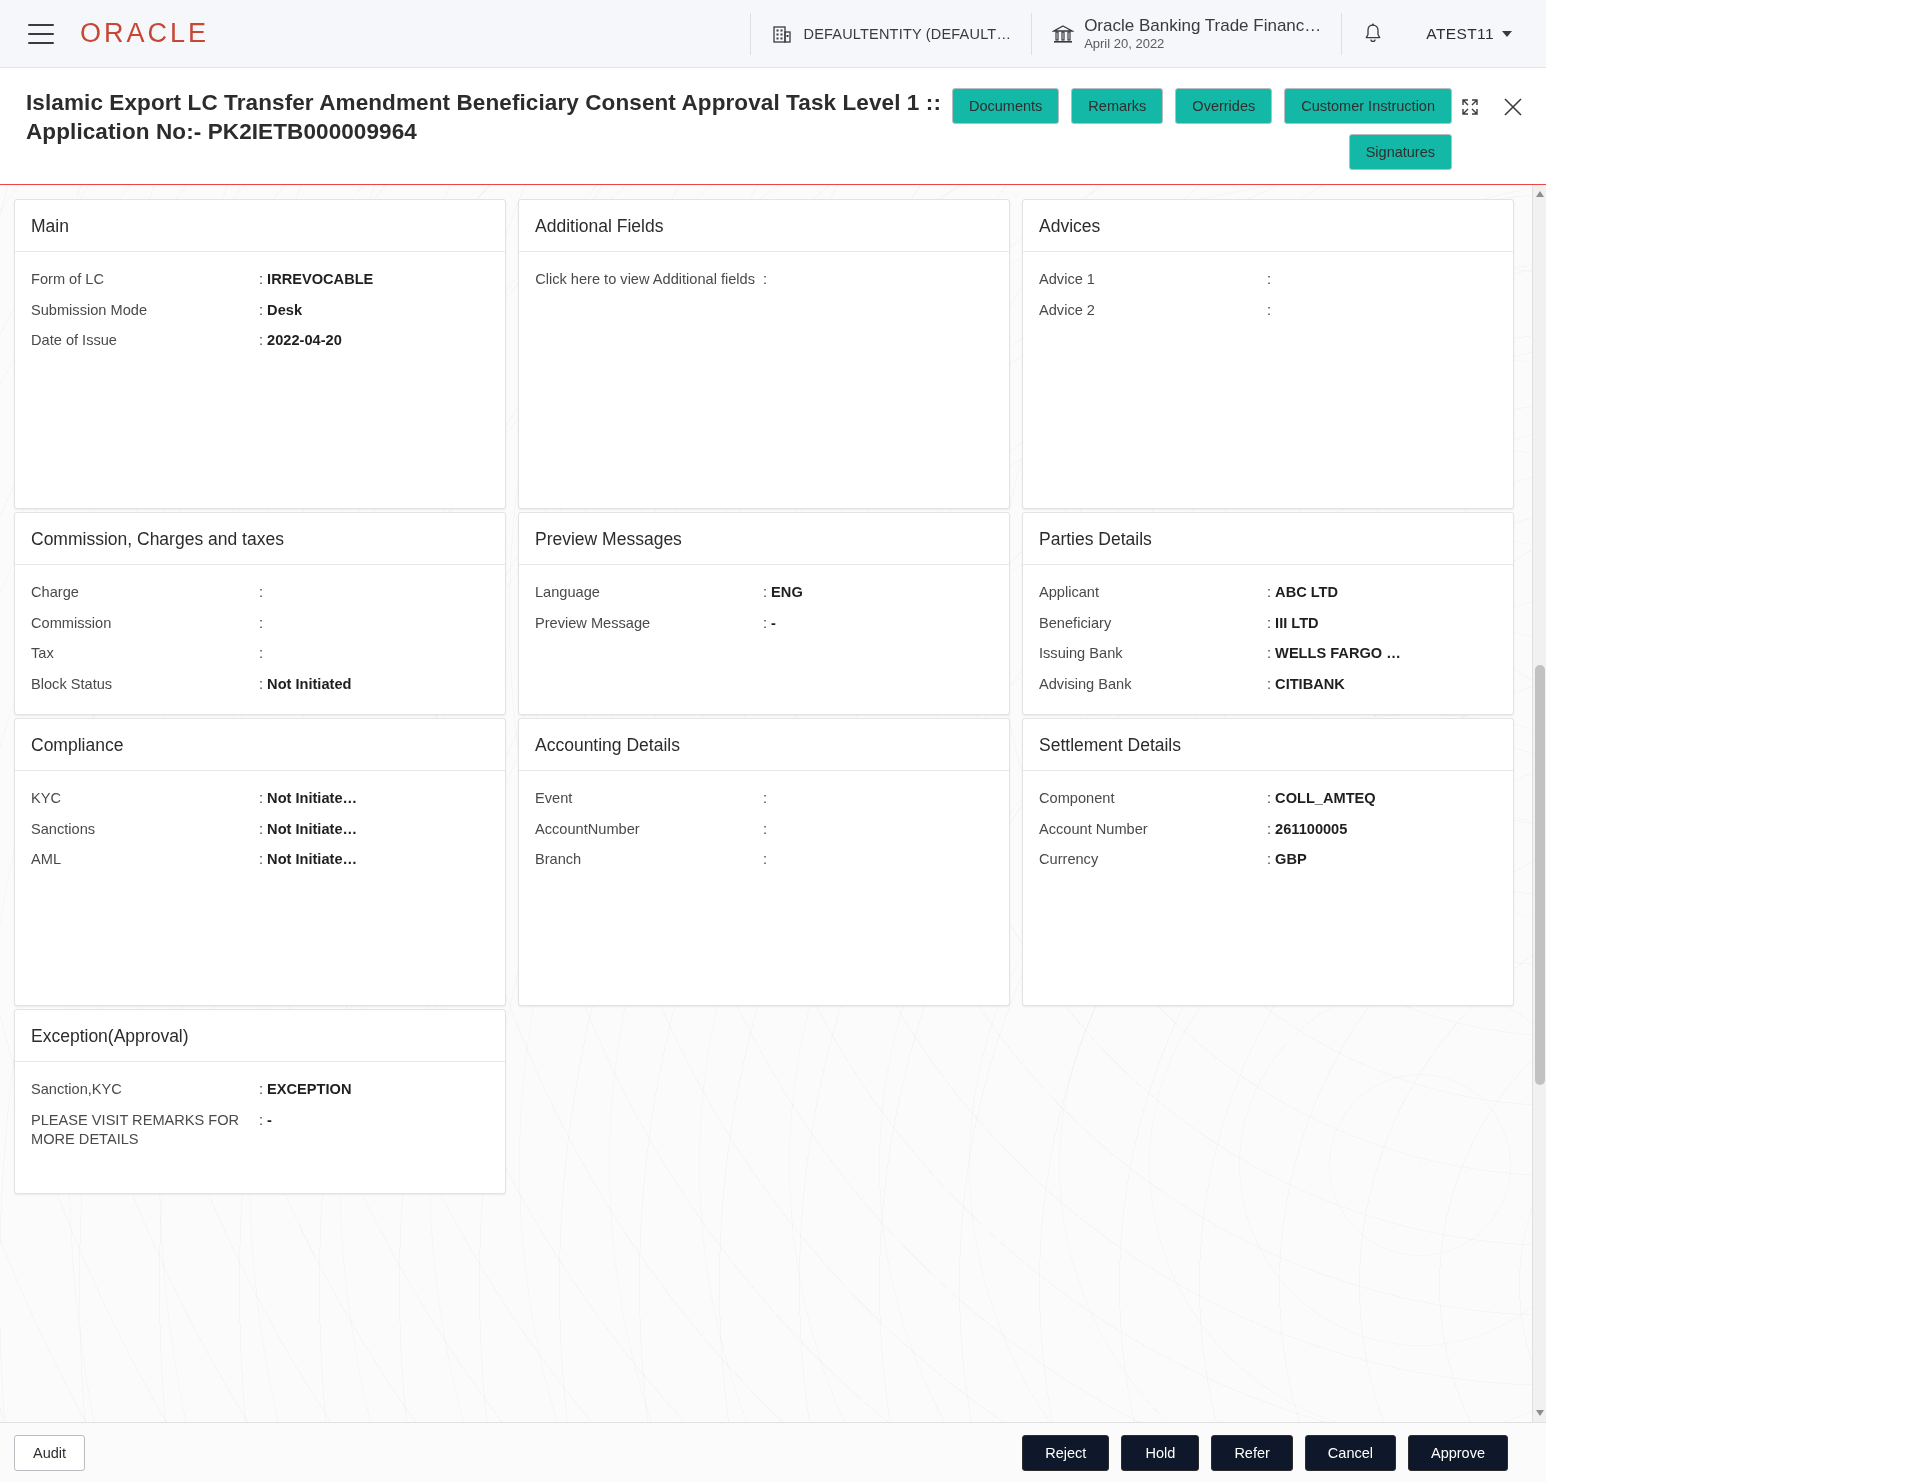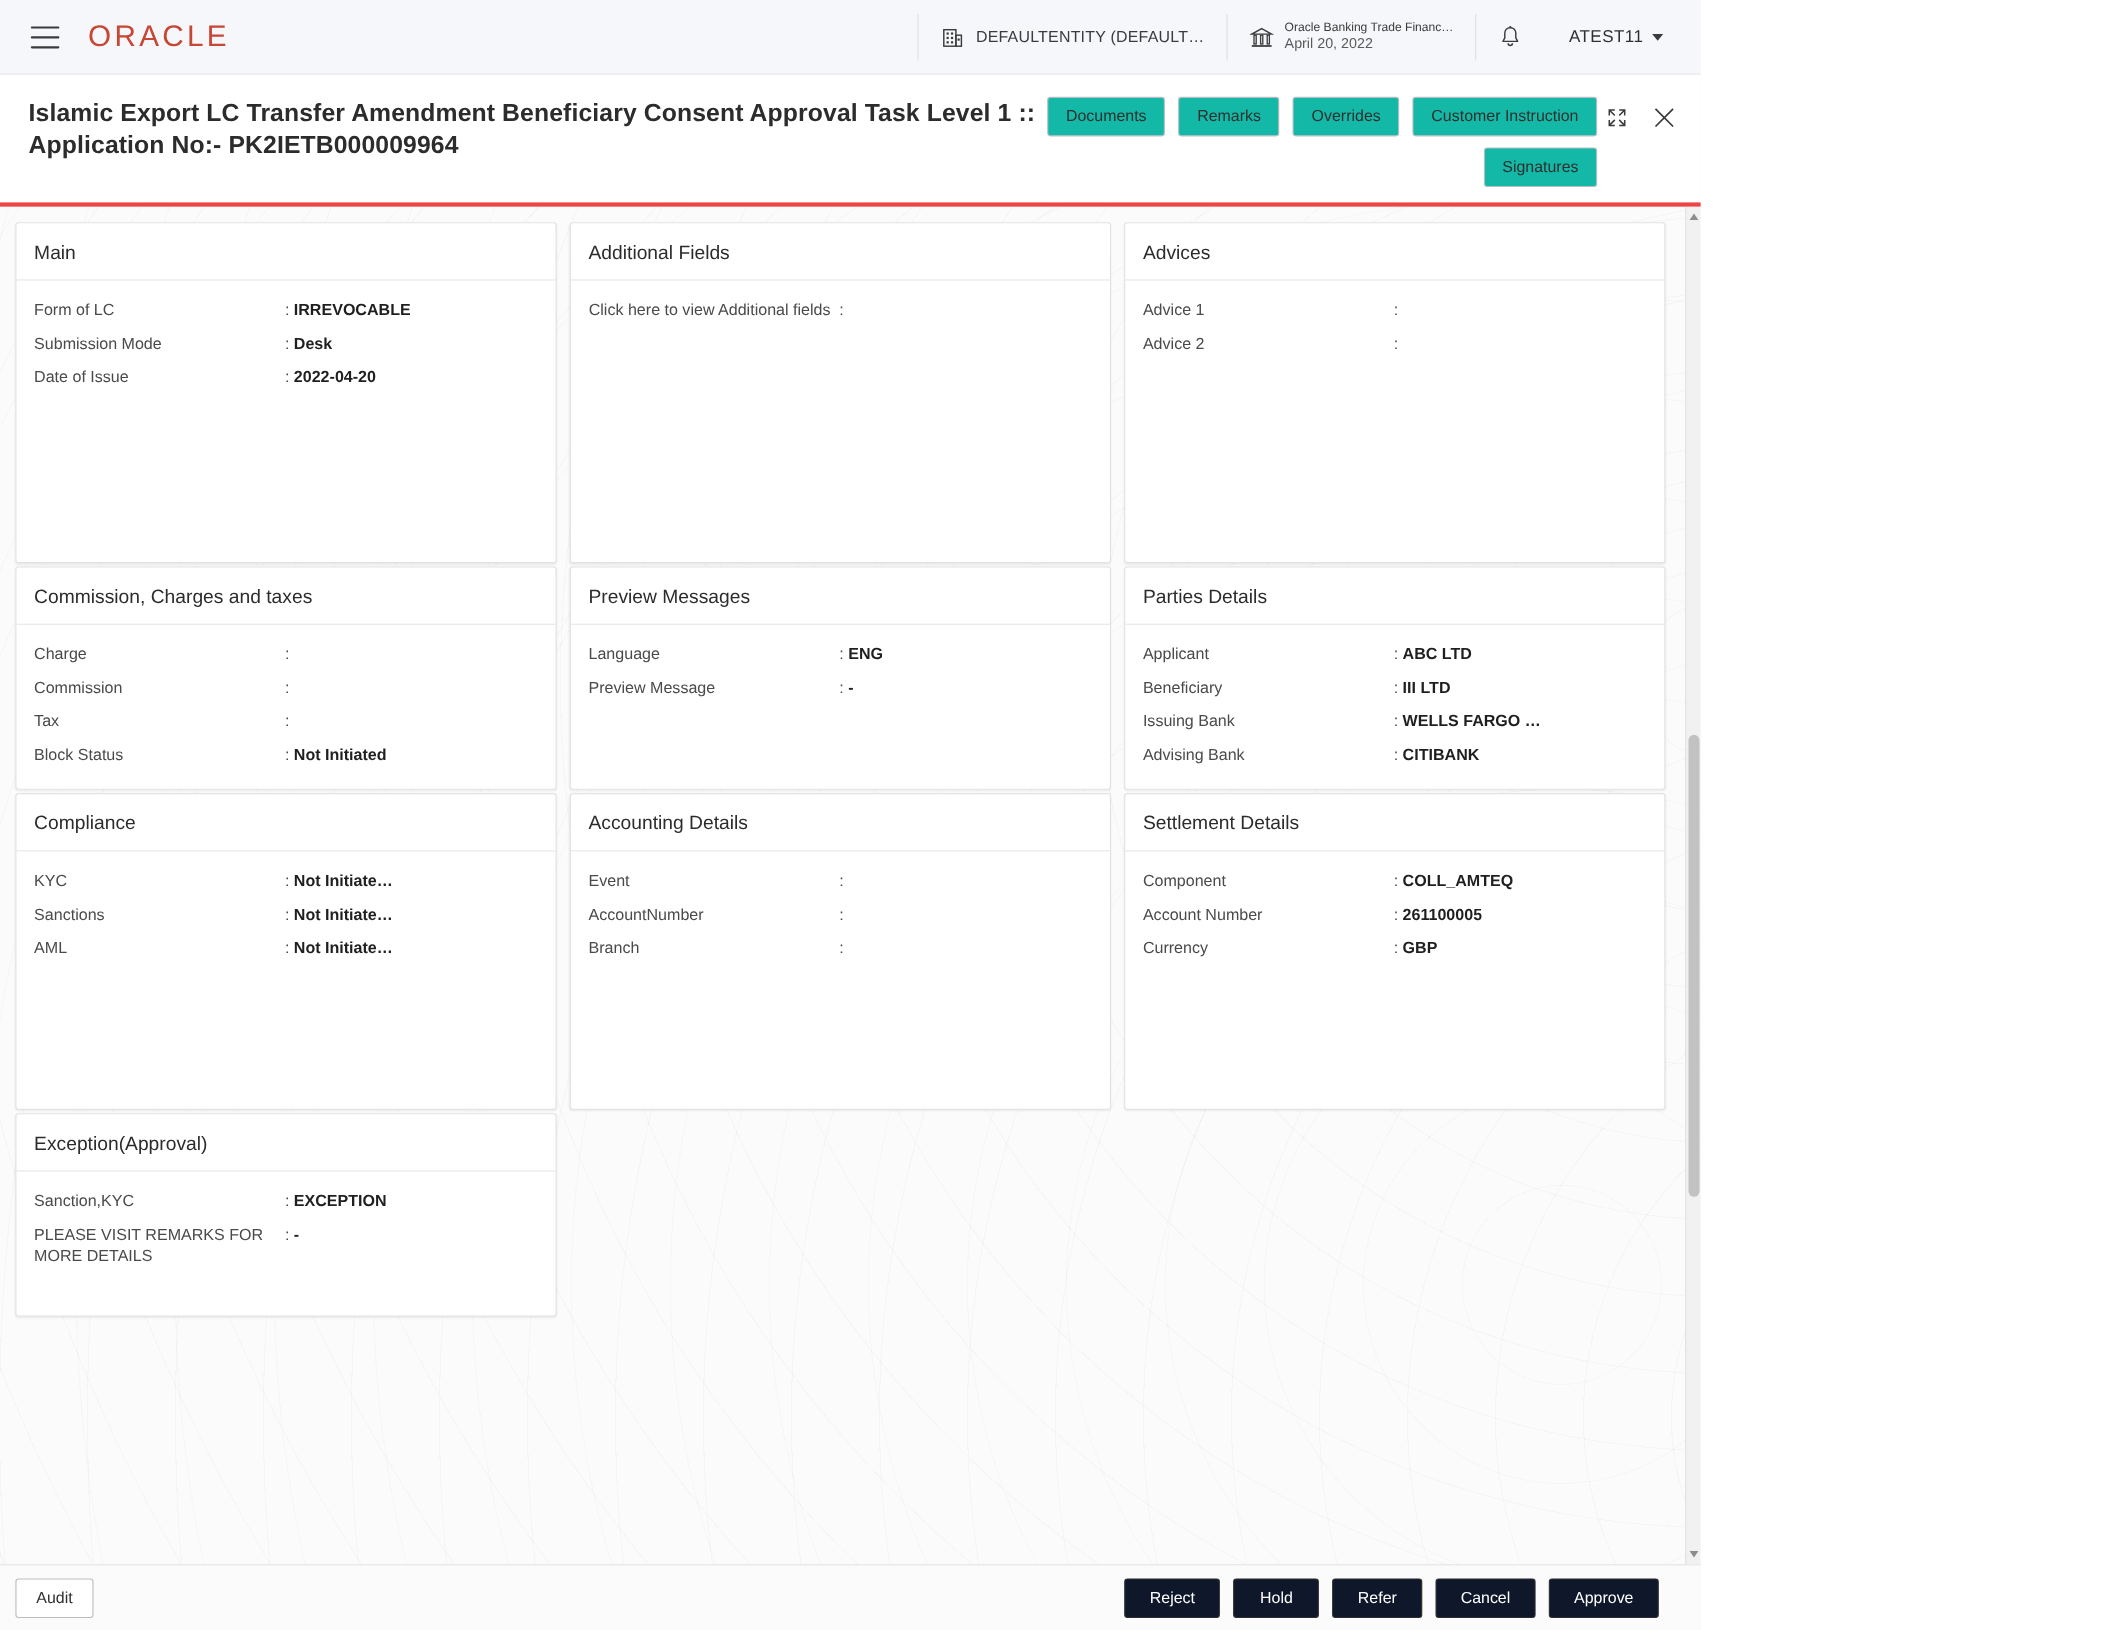--- a/index.html
+++ b/index.html
@@ -58,21 +58,21 @@
     padding: 0 20px;
     height: 42px;
     gap: 10px;
     color: #3b3b3b;
     font-size: 14.5px;
     cursor: pointer;
     border-left: 1px solid #dcdfe3;
   }
   .tb-entity-text { letter-spacing: .2px; }
   .tb-bank { line-height: 1.25; }
-  .tb-bank .l1 { font-size: 11px; color: #3b3b3b; }
+  .tb-bank .l1 { font-size: 17px; color: #3b3b3b; }
   .tb-bank .l2 { font-size: 13px; color: #5b5b5b; }
   .icon-bank, .icon-building {
     width: 22px; height: 22px;
     display: inline-block;
     position: relative;
     flex: none;
   }
   .icon-building svg, .icon-bank svg { display:block; }
   .bell { width: 22px; height: 24px; position: relative; cursor: pointer; }
   .user-btn {
@@ -84,21 +84,21 @@
     width: 0; height: 0;
     border-left: 5px solid transparent;
     border-right: 5px solid transparent;
     border-top: 6px solid #3b3b3b;
     display: inline-block;
   }
 
   
   .page-header {
     background: #fff;
-    border-bottom: 4px solid #ef4444;
+    border-bottom: 1px solid #ef4444;
     padding: 20px 24px 14px 26px;
     display: flex;
     align-items: flex-start;
     position: relative;
     min-height: 97px;
   }
   .page-title {
     font-size: 22.5px;
     font-weight: bold;
     color: #2c2c2c;

